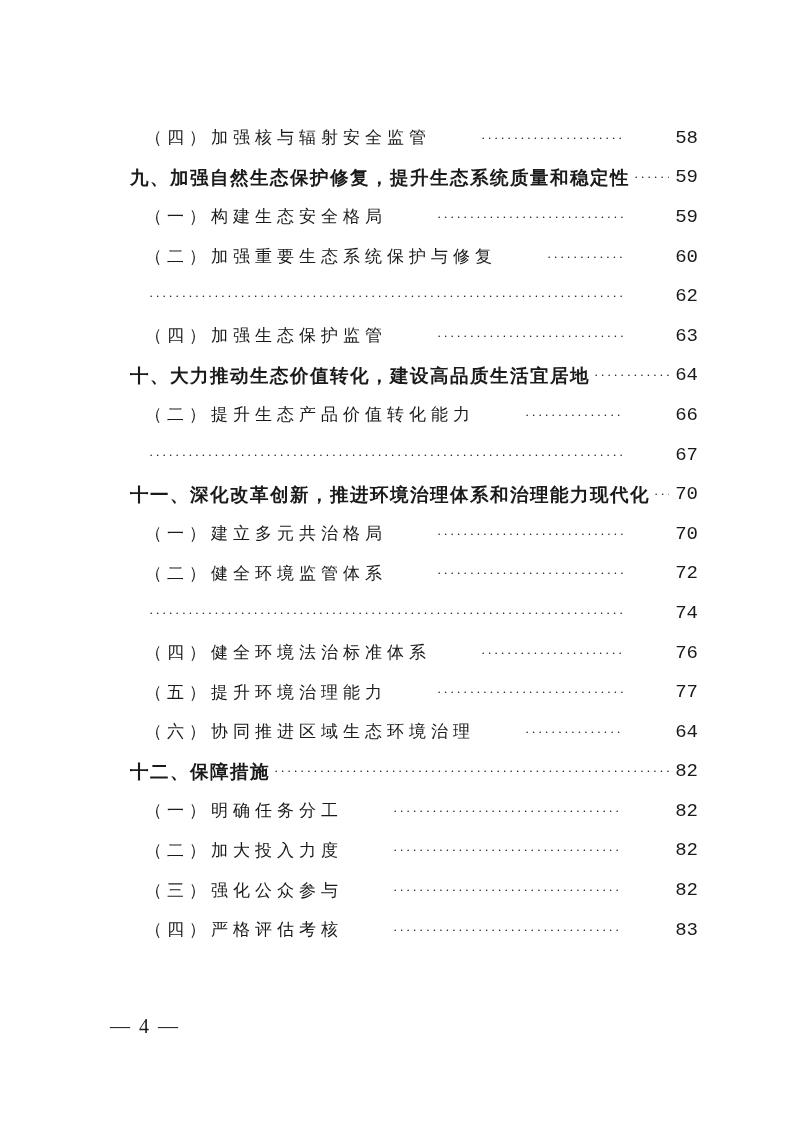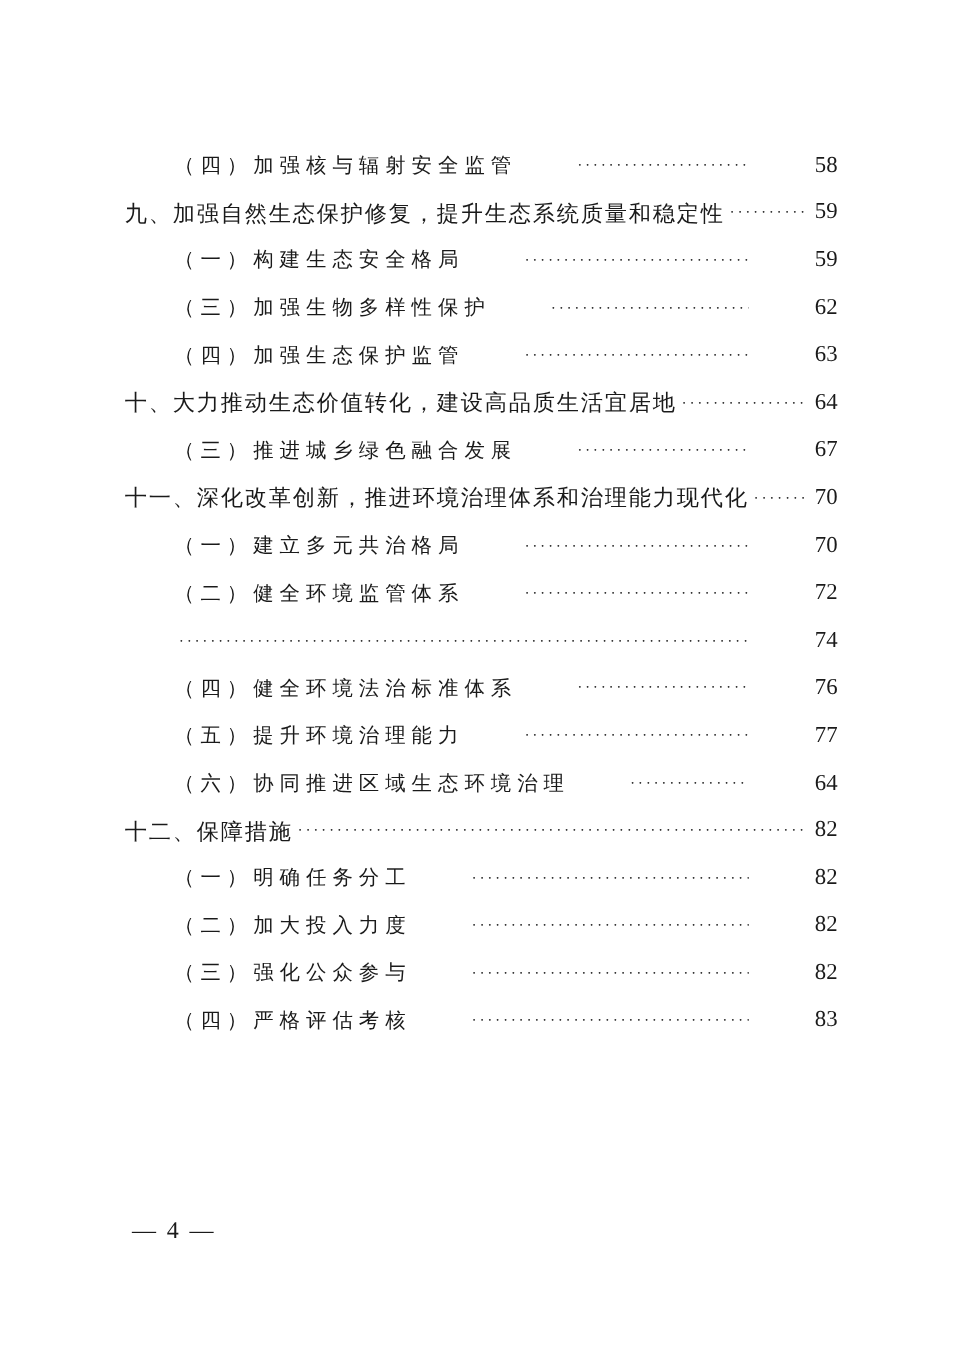--- a/index.html
+++ b/index.html
@@ -2,24 +2,24 @@
 <html><head>
   <meta charset="utf-8">
   <style>
     html, body { margin: 0; padding: 0; background: #ffffff; }
     body { width: 800px; height: 1132px; position: relative; overflow: hidden;
            font-family: "DejaVu Serif", "Liberation Serif", serif; color: #1a1a1a; }
     .toc { position: absolute; left: 104px; top: 118px; width: 594px; }
     .row { height: 39.6px; display: flex; align-items: center; white-space: nowrap; }
     .row.sub { padding-left: 41px; gap: 46px; }
     .row .label { font-size: 17px; letter-spacing: 5px; flex: none; }
-    .row.head .label { font-family: "DejaVu Sans", "Liberation Sans", sans-serif; font-weight: normal; font-size: 18.5px; letter-spacing: 1.5px; }
+    .row.head .label { font-family: "DejaVu Sans", "Liberation Sans", sans-serif; font-weight: bold; font-size: 18.5px; letter-spacing: 1.5px; margin-left: 26px; }
     .row .dots { flex: 1 1 auto; overflow: hidden; margin: 0 6px 0 4px; font-size: 13px; letter-spacing: 2.2px; color: #222; font-family: "Liberation Serif", serif; }
     .row .dots::before { content: "····································································································································"; }
-    .row .page { flex: none; font-family: Liberation Serif, serif; font-size: 19px; text-align: right; min-width: 22px; }
+    .row .page { flex: none; font-family: Liberation Mono, monospace; font-size: 19px; text-align: right; min-width: 22px; }
     .footer { position: absolute; left: 110px; top: 1015px; font-family: "Liberation Serif", serif; font-size: 20px; letter-spacing: 2px; }
   </style>
 </head>
 <body>
 
 <div class="toc">
   <div class="row sub">
       <span class="label">（四）加强核与辐射安全监管</span>
       <span class="dots"></span>
       <span class="page">58</span>
@@ -28,36 +28,44 @@
       <span class="label">九、加强自然生态保护修复，提升生态系统质量和稳定性</span>
       <span class="dots"></span>
       <span class="page">59</span>
     </div>
   <div class="row sub">
       <span class="label">（一）构建生态安全格局</span>
       <span class="dots"></span>
       <span class="page">59</span>
     </div>
   <div class="row sub">
-      <span class="label">（三）加强生物多样性保护</span>
+      <span class="label">（二）加强重要生态系统保护与修复</span>
+      <span class="dots"></span>
+      <span class="page">60</span>
+    </div>
+  <div class="row sub">
       <span class="dots"></span>
       <span class="page">62</span>
     </div>
   <div class="row sub">
       <span class="label">（四）加强生态保护监管</span>
       <span class="dots"></span>
       <span class="page">63</span>
     </div>
   <div class="row head">
       <span class="label">十、大力推动生态价值转化，建设高品质生活宜居地</span>
       <span class="dots"></span>
       <span class="page">64</span>
     </div>
   <div class="row sub">
-      <span class="label">（三）推进城乡绿色融合发展</span>
+      <span class="label">（二）提升生态产品价值转化能力</span>
+      <span class="dots"></span>
+      <span class="page">66</span>
+    </div>
+  <div class="row sub">
       <span class="dots"></span>
       <span class="page">67</span>
     </div>
   <div class="row head">
       <span class="label">十一、深化改革创新，推进环境治理体系和治理能力现代化</span>
       <span class="dots"></span>
       <span class="page">70</span>
     </div>
   <div class="row sub">
       <span class="label">（一）建立多元共治格局</span>

